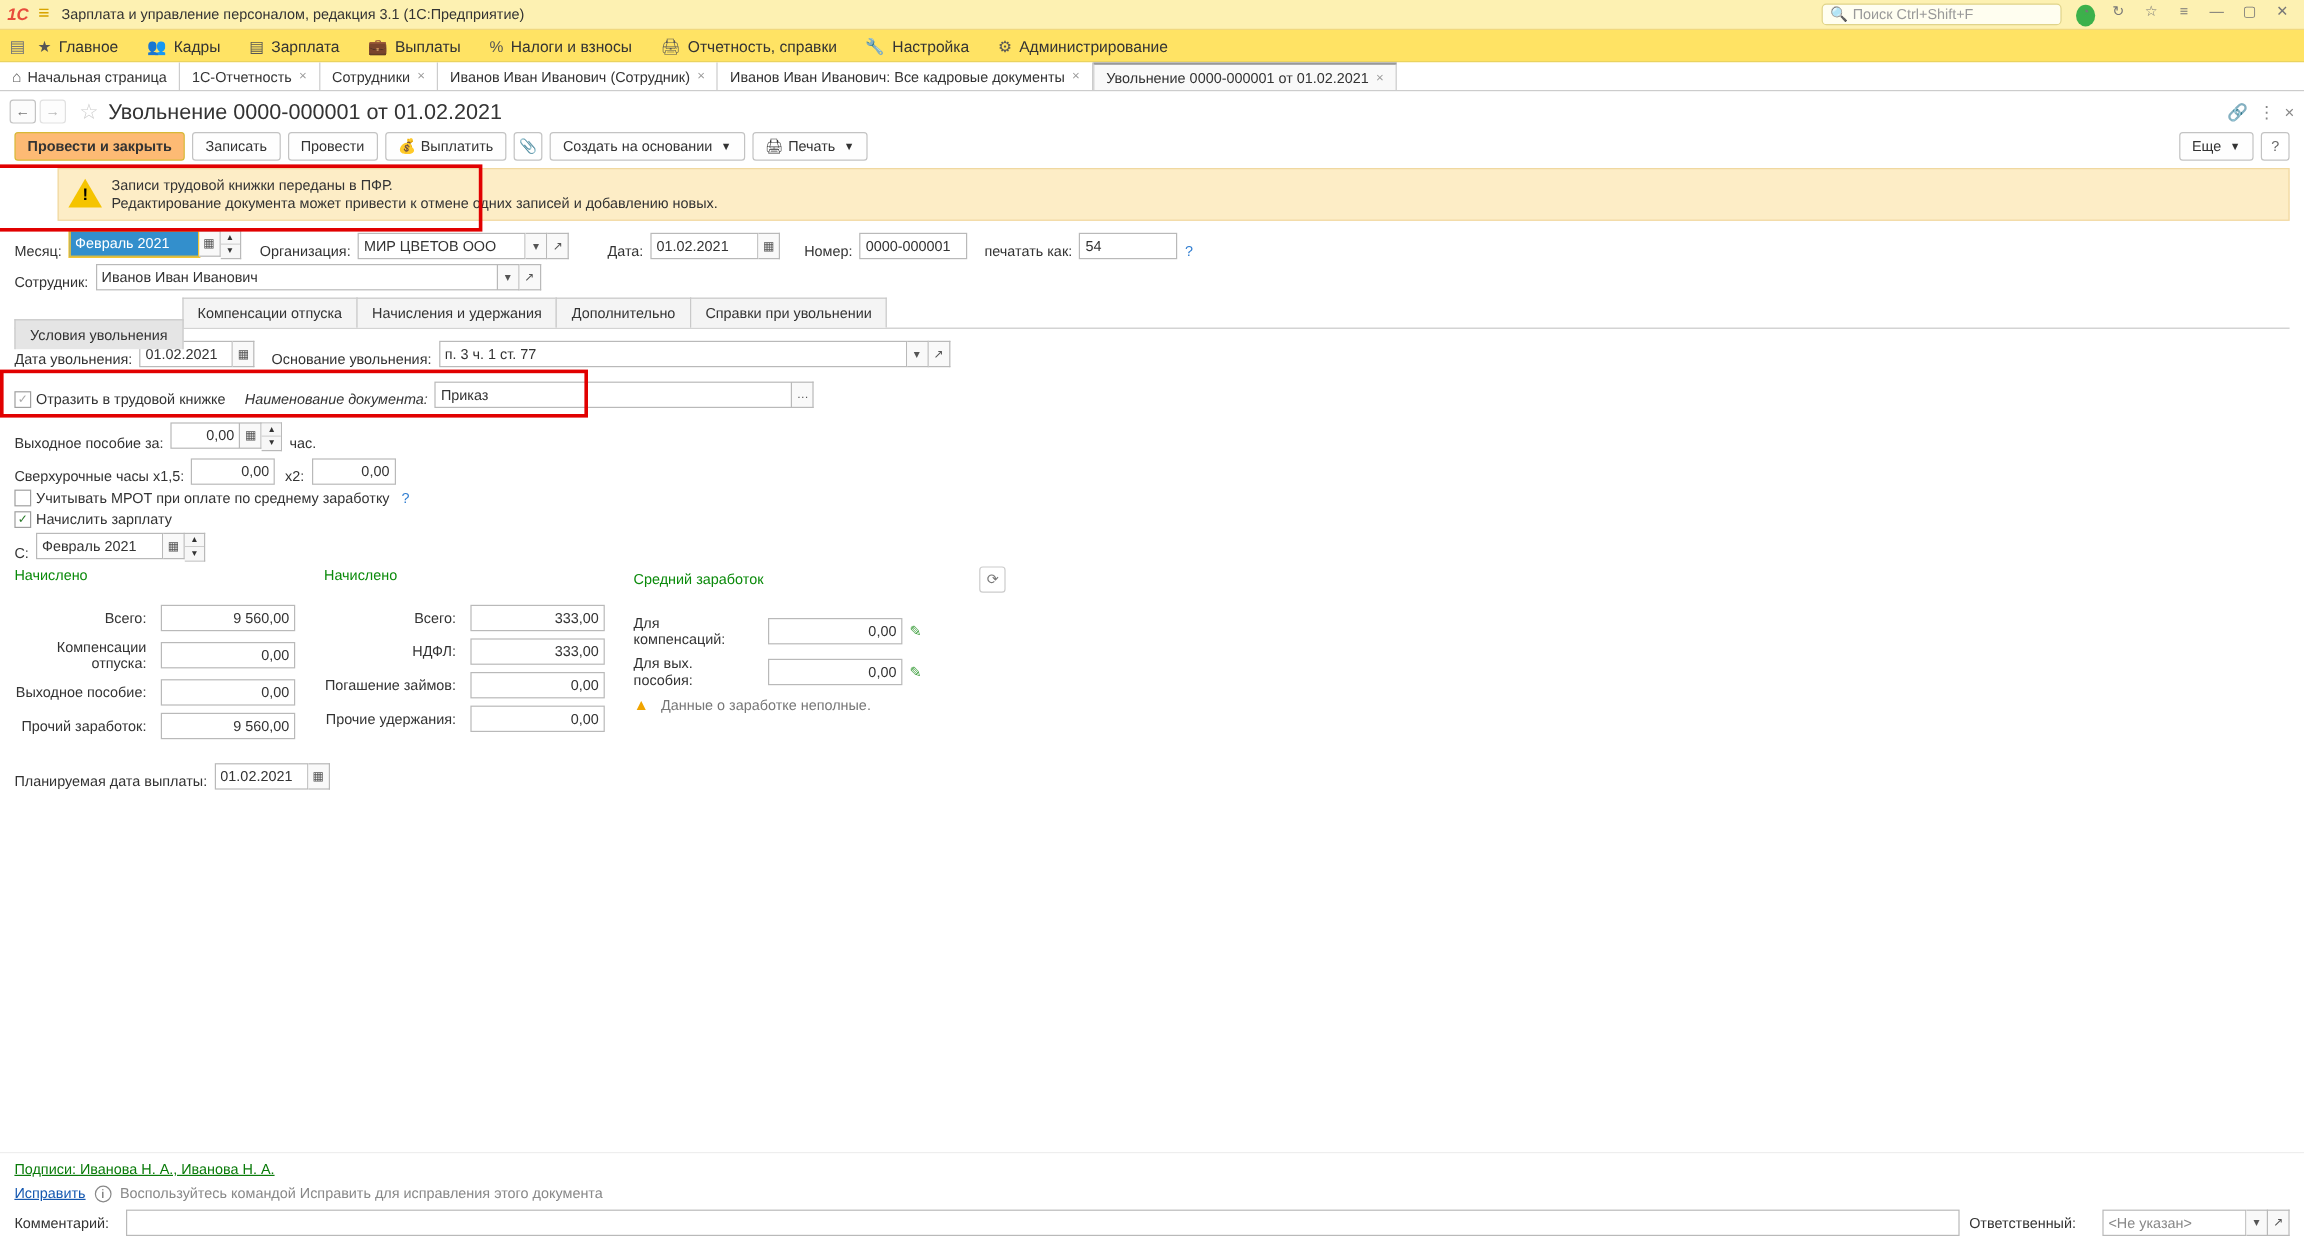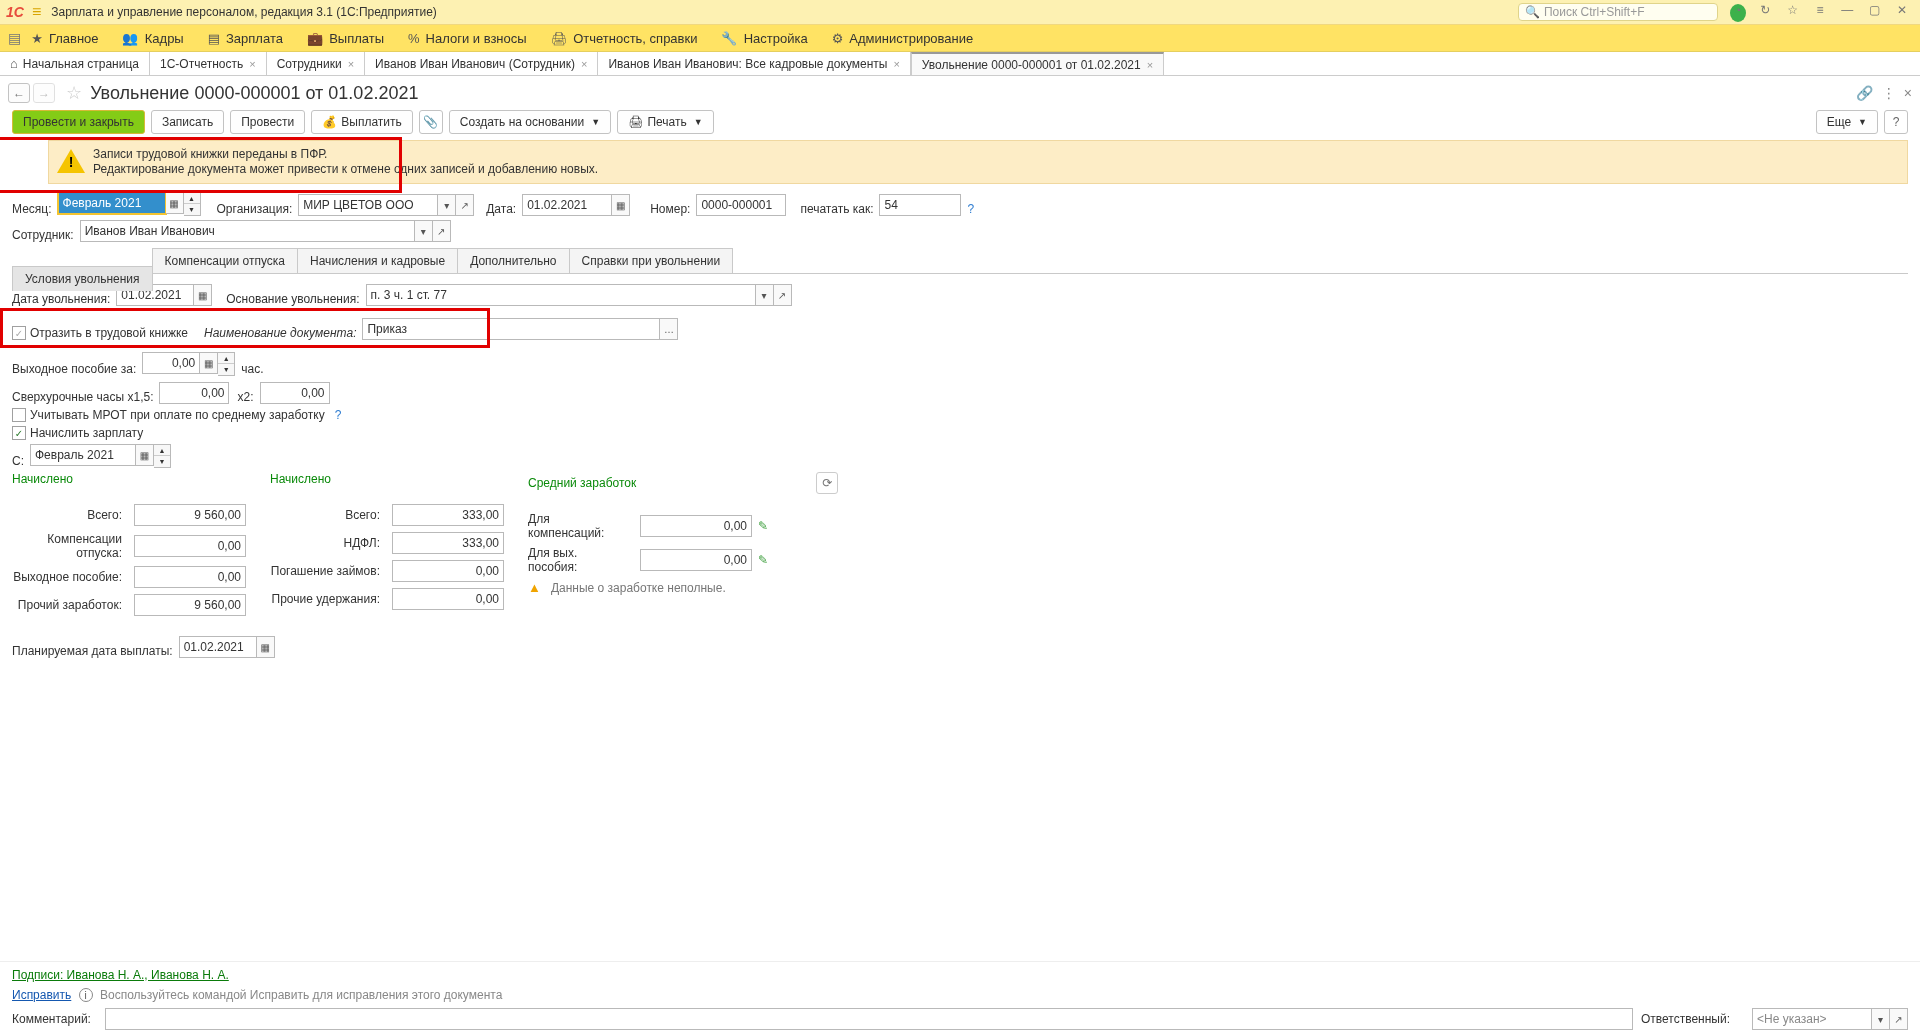--- a/index.html
+++ b/index.html
@@ -32,21 +32,21 @@
   .navrow .arrbtn { width:22px; height:20px; border:1px solid #c3c3c3; background:#fcfcfc; display:flex; align-items:center; justify-content:center; border-radius:3px; margin-right:3px; cursor:pointer; color:#777;}
   .navrow .arrbtn.disabled { opacity:.5;}
   .navrow .star { color:#ccc; font-size:18px; margin:0 8px; cursor:pointer;}
   .navrow h2 { margin:0; font-size:18px; font-weight:normal; color:#333;}
   .navrow .right { margin-left:auto; display:flex; align-items:center; }
   .navrow .right span { margin-left:8px; color:#888; cursor:pointer; font-size:14px;}
 
   
   .toolbar { display:flex; align-items:center; padding: 0 12px 6px 12px; gap:6px;}
   .btn { border:1px solid #c3c3c3; background:#fefefe; color:#333; padding:4px 10px; border-radius:3px; cursor:pointer; font-size:12px; display:inline-flex; align-items:center; gap:4px; height:24px;}
-  .btn.primary { background:#84cc16; border-color:#d7b937; color:#333; font-weight:normal;}
+  .btn.primary { background:#fdba74; border-color:#d7b937; color:#333; font-weight:bold;}
   .btn .drop { margin-left:3px; font-size:9px;}
   .iconbtn { width:24px; height:24px; border:1px solid #c3c3c3; border-radius:3px; background:#fff; display:inline-flex; align-items:center; justify-content:center; cursor:pointer; color:#666;}
   .toolbar .spacer { flex:1; }
 
   
   .warnwrap { padding:0 12px 4px 12px; }
   .warning { background:#fdedc6; border:1px solid #f0d8a0; padding:6px 8px; display:flex; align-items:flex-start; position:relative;margin-left:36px;}
   .warning .wicon { width:28px; height:28px; position:relative; margin-right:8px;}
   .warning .wicon::before { content:""; width:0; height:0; border-left:14px solid transparent; border-right:14px solid transparent; border-bottom:24px solid #f5c400; position:absolute; top:2px; left:0;}
   .warning .wicon::after { content:"!"; position:absolute; top:7px; left:0; width:28px; text-align:center; font-weight:bold; color:#000; font-size:14px;}
@@ -244,21 +244,21 @@
               <span>▲</span>
               <span>▼</span>
             </div>
     </div>
     <span class="lbl" style="margin-left:16px;">Организация:</span>
     <div class="pair">
       <input class="input" style="width: 140px;" value="МИР ЦВЕТОВ ООО">
       <span class="dropbtn">▾</span>
       <span class="openbtn">↗</span>
     </div>
-    <span class="lbl" style="margin-left:12px;">Дата:</span>
+    <span class="lbl" style="margin-left:32px;">Дата:</span>
     <div class="pair">
       <input class="input" style="width: 90px;" value="01.02.2021">
       <span class="datebtn">▦</span>
     </div>
     <span class="lbl" style="margin-left:20px;">Номер:</span>
     <input class="input" style="width: 90px;" value="0000-000001">
     <span class="lbl" style="margin-left:14px;">печатать как:</span>
     <input class="input" style="width: 82px;" value="54">
     <span style="margin-left:6px; color:#2f7dd1; cursor:pointer;">?</span>
   </div>
@@ -267,21 +267,21 @@
     <div class="pair">
       <input class="input" style="width: 335px;" value="Иванов Иван Иванович">
       <span class="dropbtn">▾</span>
       <span class="openbtn">↗</span>
     </div>
   </div>
 
   <div class="subtabs">
     <div class="stab active">Условия увольнения</div>
     <div class="stab">Компенсации отпуска</div>
-    <div class="stab">Начисления и кадровые</div>
+    <div class="stab">Начисления и удержания</div>
     <div class="stab">Дополнительно</div>
     <div class="stab">Справки при увольнении</div>
   </div>
 
   <div style="padding-top:10px;">
     <div class="row">
       <span class="lbl">Дата увольнения:</span>
       <div class="pair">
         <input class="input" style="width: 78px;" value="01.02.2021">
         <span class="datebtn">▦</span>

